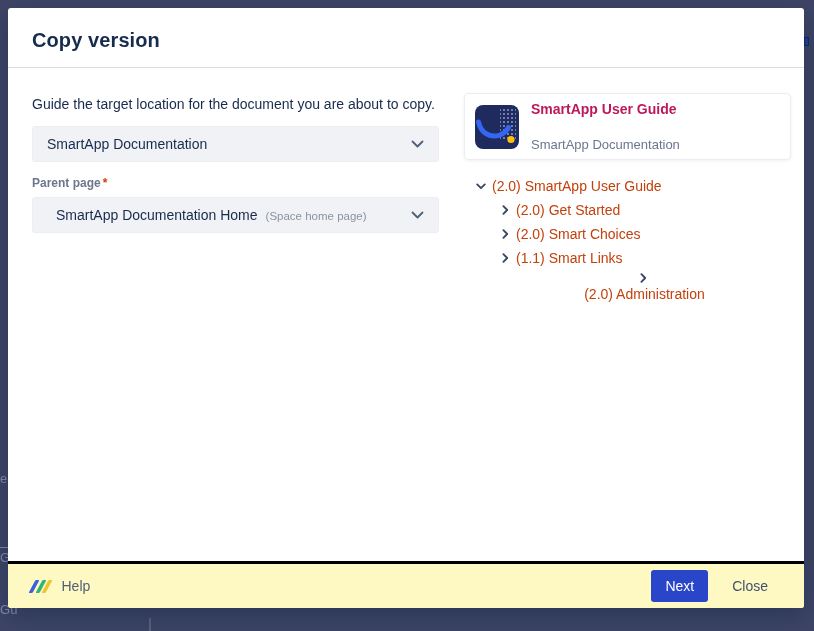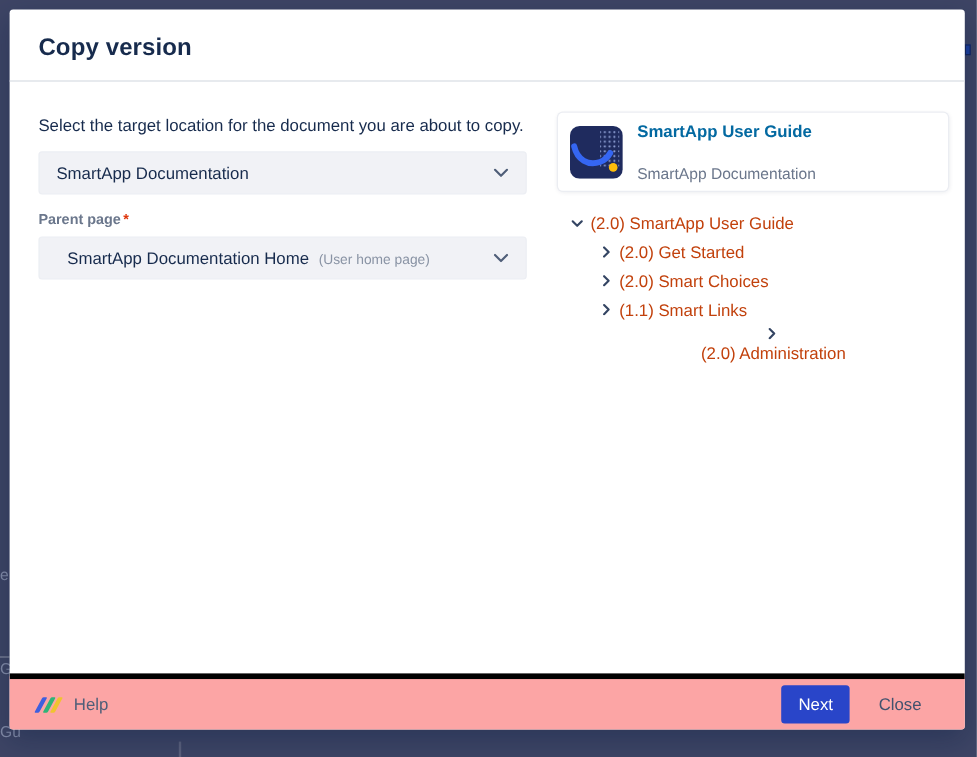--- a/index.html
+++ b/index.html
@@ -49,31 +49,31 @@
   
   .right-col { flex:1; }
   .preview-heading { font-size:13px; font-weight:700; color:#6B778C; margin-bottom:13px; }
   .doc-card {
     display:flex; align-items:center; gap:12px;
     background:#fff; border-radius:4px; padding:7px 10px;
     box-shadow:0 0 0 1px #ebedf2, 0 1px 4px rgba(9,30,66,.10);
     margin-right:2px;
   }
   .doc-icon { width:44px; height:44px; flex:none; }
-  .doc-title { font-size:14px; font-weight:700; color:#0369a1; margin-bottom:20px; }
+  .doc-title { font-size:14px; font-weight:700; color:#be185d; margin-bottom:20px; }
   .doc-subtitle { font-size:13px; color:#6B778C; }
 
   .tree { margin-top:15px; }
   .tree-row { display:flex; align-items:center; height:24px; font-size:14px; color:#c2410c; cursor:pointer; }
   .tree-chevron { width:16px; height:16px; display:flex; align-items:center; justify-content:center; margin-right:3px; flex:none; }
 
   
   .modal-footer {
     position:absolute; left:0; right:0; bottom:0; height:47px;
-    border-top:5px solid #000000; background:#fca5a5; border-radius:0 0 3px 3px;
+    border-top:3px solid #000000; background:#fef9c3; border-radius:0 0 3px 3px;
     display:flex; align-items:center; justify-content:space-between; padding:0 24px;
   }
   .help-link { display:flex; align-items:center; gap:10px; cursor:pointer; }
   .help-text { font-size:14px; color:#505F79; }
   .k15t-icon { display:flex; align-items:flex-end; height:14px; }
   .k-bar { width:4px; height:13px; display:inline-block; transform:skewX(-28deg); border-radius:1px; margin-right:2.5px; }
   .k-blue { background:#3e5fde; }
   .k-green { background:#30b478; }
   .k-yellow { background:#f0c330; }
 
@@ -93,38 +93,38 @@
 <div class="backdrop-seam-bottom"></div>
 
 <div class="modal">
 
   <div class="modal-header">
     <div class="modal-title">Copy version</div>
   </div>
 
   <div class="modal-body">
     <div class="left-col">
-      <p class="intro">Select the target location for the document you are about to copy.</p>
+      <p class="intro">Guide the target location for the document you are about to copy.</p>
 
       <div class="select">
         <span class="select-value">SmartApp Documentation</span>
         <span class="chev">
           <svg width="13" height="8" viewBox="0 0 13 8">
               <path d="M1.5 1.5l5 5 5-5" stroke="#505F79" stroke-width="1.8" fill="none" stroke-linecap="round" stroke-linejoin="round"></path>
             </svg>
         </span>
       </div>
 
       <div class="field-label">
         <span>Parent page</span><span class="req">*</span>
       </div>
       <div class="select indented">
         <span class="select-value">
           <span>SmartApp Documentation Home</span>
-          <span class="select-hint">(User home page)</span>
+          <span class="select-hint">(Space home page)</span>
         </span>
         <span class="chev">
           <svg width="13" height="8" viewBox="0 0 13 8">
               <path d="M1.5 1.5l5 5 5-5" stroke="#505F79" stroke-width="1.8" fill="none" stroke-linecap="round" stroke-linejoin="round"></path>
             </svg>
         </span>
       </div>
     </div>
 
     <div class="right-col">

